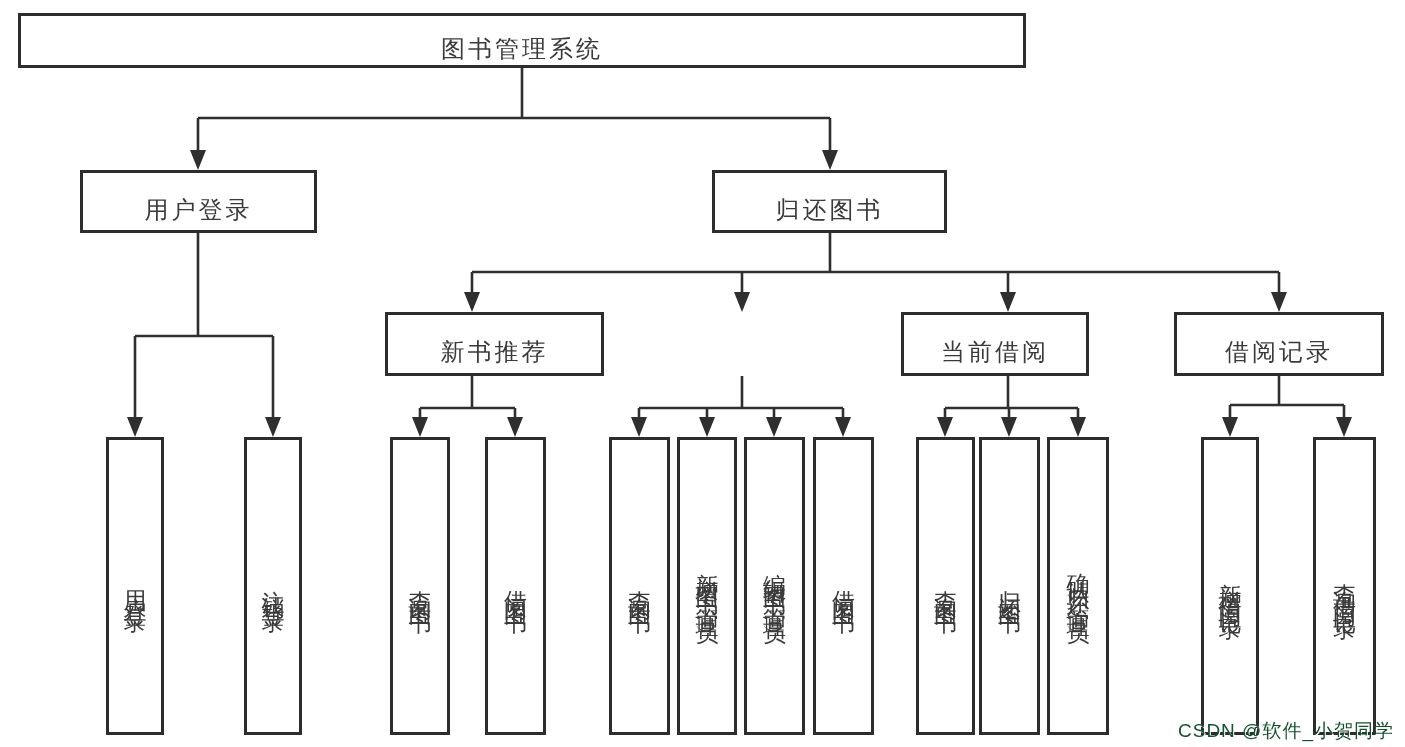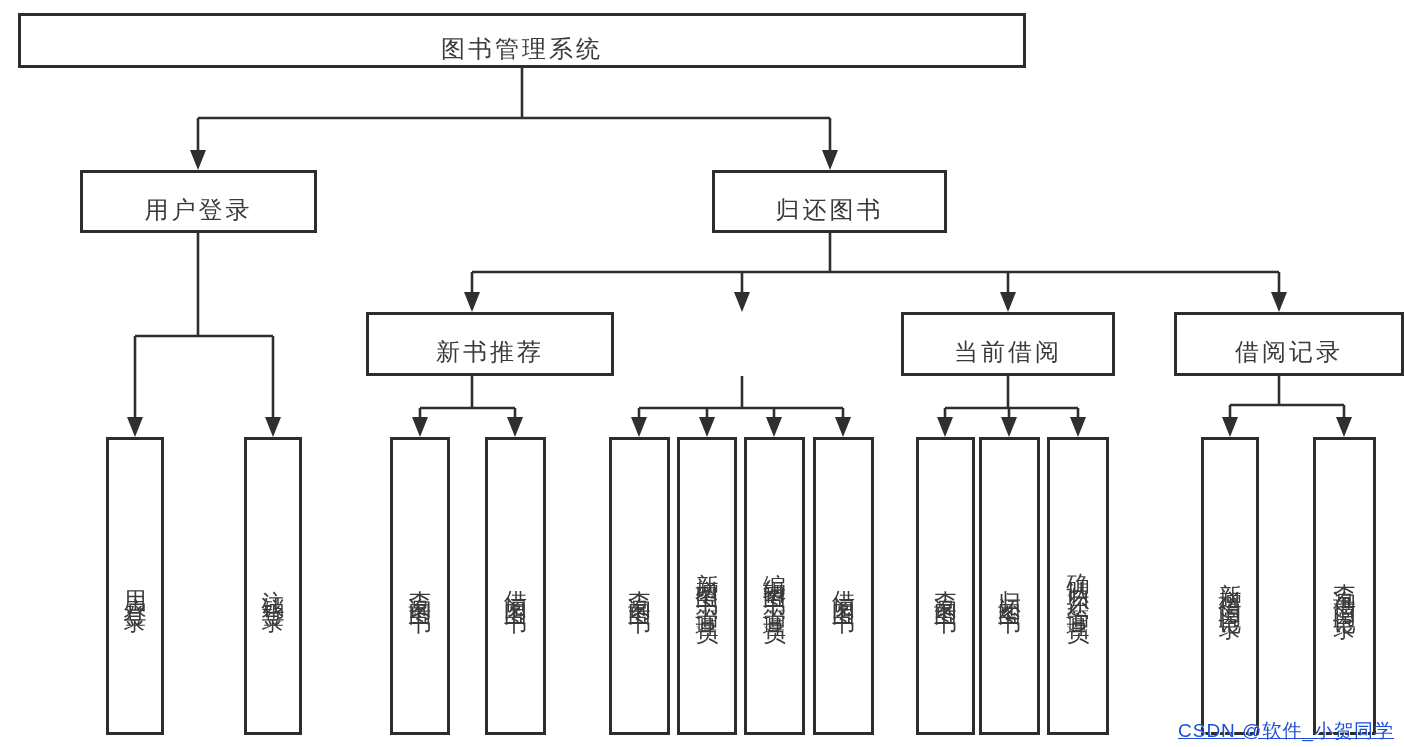--- a/index.html
+++ b/index.html
@@ -49,25 +49,24 @@
     writing-mode: vertical-rl;
     text-orientation: mixed;
     white-space: nowrap;
     line-height: 1;
   }
   .watermark {
     position: absolute;
     left: 1178px;
     top: 718px;
     font-size: 19px;
-    color: #1d4ed8;
+    color: #14532d;
     letter-spacing: 1px;
     white-space: nowrap;
     text-shadow: 1px 1px 0 #ffffff;
-    text-decoration: underline;
   }
 </style>
 </head>
 <body>
 
 <div class="stage">
 
   <svg class="edges" viewBox="0 0 1405 747">
     <path class="edge-line" d="
       M522 68 V118
@@ -129,27 +128,27 @@
     <span class="h-label">图书管理系统</span>
   </div>
 
   <div class="node" style="left:80px;top:170px;width:237px;height:63px">
     <span class="h-label">用户登录</span>
   </div>
   <div class="node" style="left:712px;top:170px;width:235px;height:63px">
     <span class="h-label">归还图书</span>
   </div>
 
-  <div class="node" style="left:366px;top:312px;width:248px;height:64px">
+  <div class="node" style="left:385px;top:312px;width:219px;height:64px">
     <span class="h-label">新书推荐</span>
   </div>
-  <div class="node" style="left:901px;top:312px;width:214px;height:64px">
+  <div class="node" style="left:901px;top:312px;width:188px;height:64px">
     <span class="h-label">当前借阅</span>
   </div>
-  <div class="node" style="left:1174px;top:312px;width:230px;height:64px">
+  <div class="node" style="left:1174px;top:312px;width:210px;height:64px">
     <span class="h-label">借阅记录</span>
   </div>
 
   <div class="node" style="left:106px;top:437px;width:58px;height:298px">
     <span class="v-label">用户登录</span>
   </div>
   <div class="node" style="left:244px;top:437px;width:58px;height:298px">
     <span class="v-label">注销登录</span>
   </div>
 

